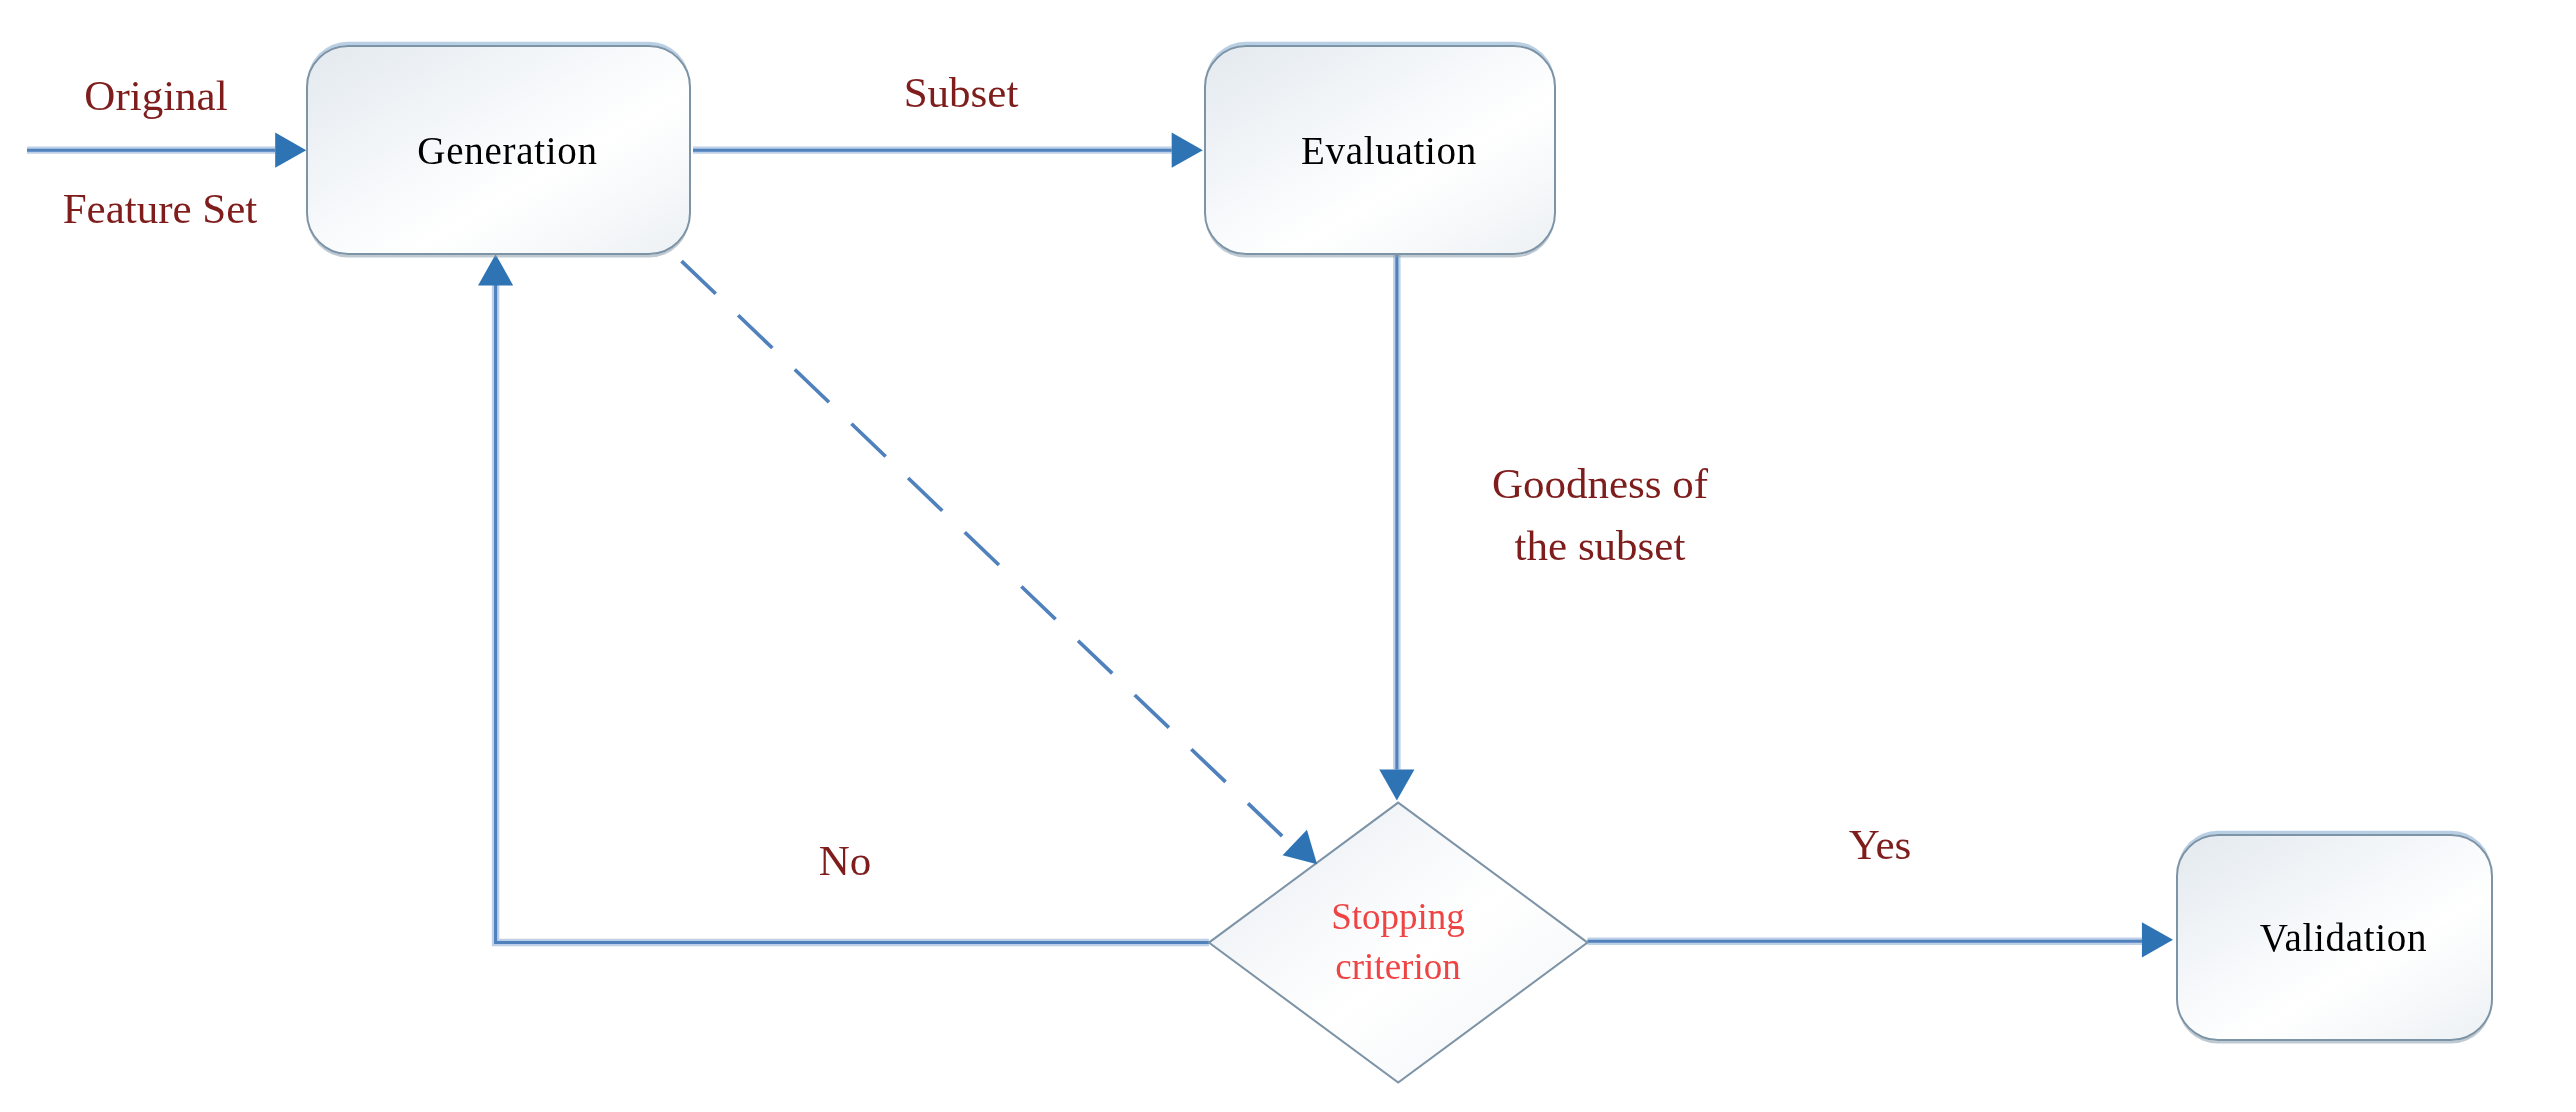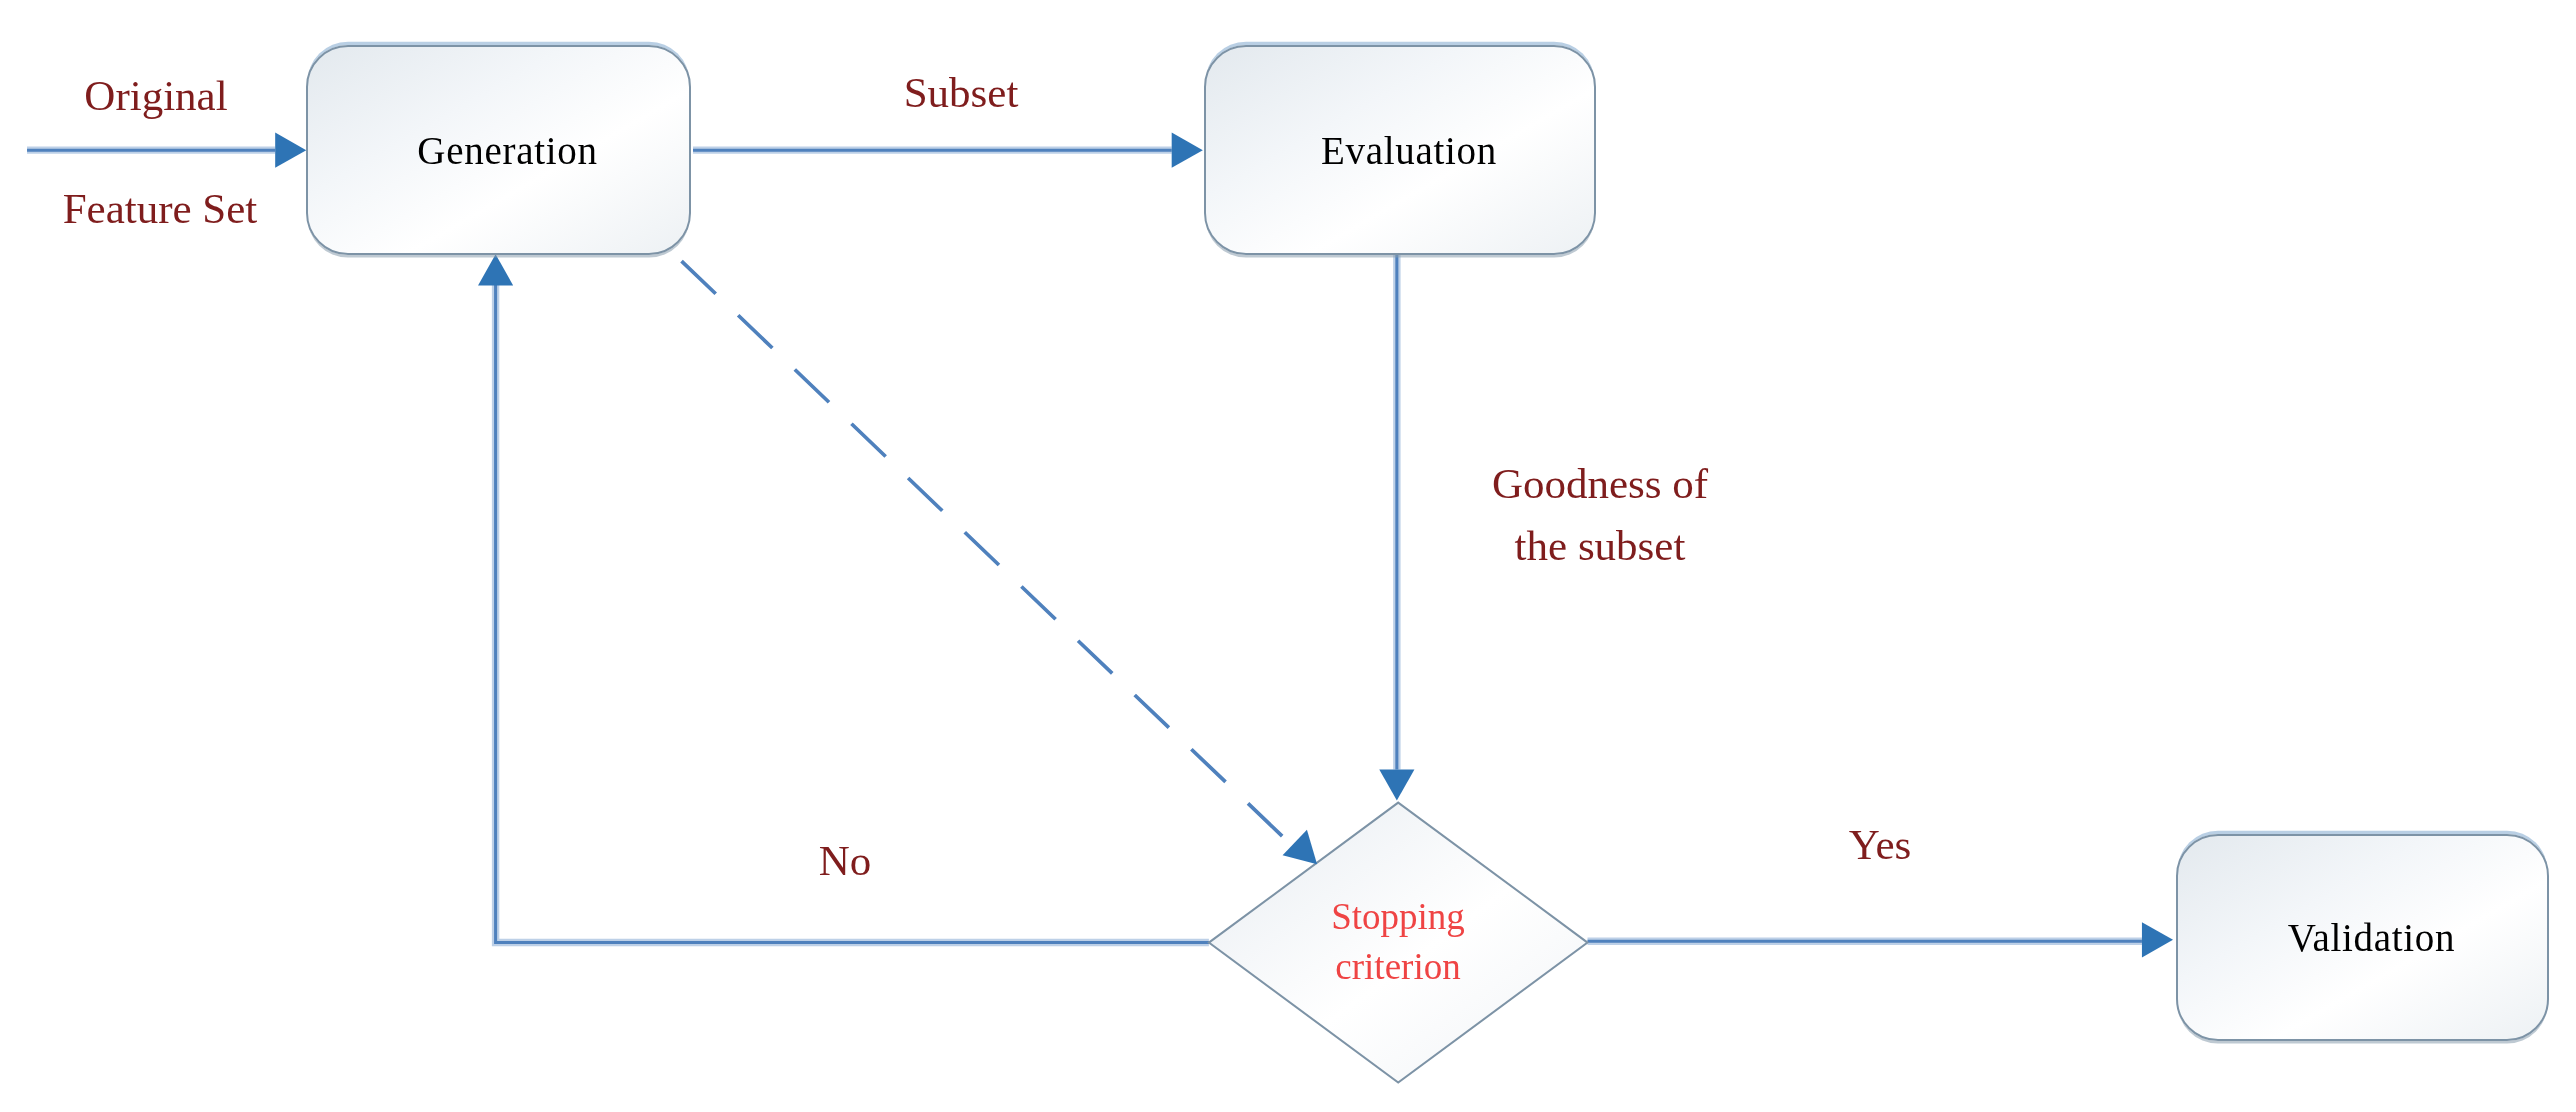--- a/index.html
+++ b/index.html
@@ -107,25 +107,25 @@
       <polygon points="733,376 707,422 759,422"></polygon>
       <polygon points="3214,1390 3168,1364 3168,1416"></polygon>
       <polygon points="1948,1278 1897,1265 1933,1227"></polygon>
     </g>
   </svg>
 
   <div class="node" style="left:306px; top:45px; width:385px; height:210px;">
     <span class="node-label">Generation</span>
   </div>
 
-  <div class="node" style="left:1204px; top:45px; width:392px; height:210px;">
+  <div class="node" style="left:1204px; top:45px; width:352px; height:210px;">
     <span class="node-label">Evaluation</span>
   </div>
 
-  <div class="node" style="left:2176px; top:834px; width:373px; height:207px;">
+  <div class="node" style="left:2176px; top:834px; width:317px; height:207px;">
     <span class="node-label">Validation</span>
   </div>
 
   <div class="diamond-label">
     <div>Stopping</div>
     <div>criterion</div>
   </div>
 
   <div class="edge-label" style="left:156px; top:95px;">Original</div>
 

